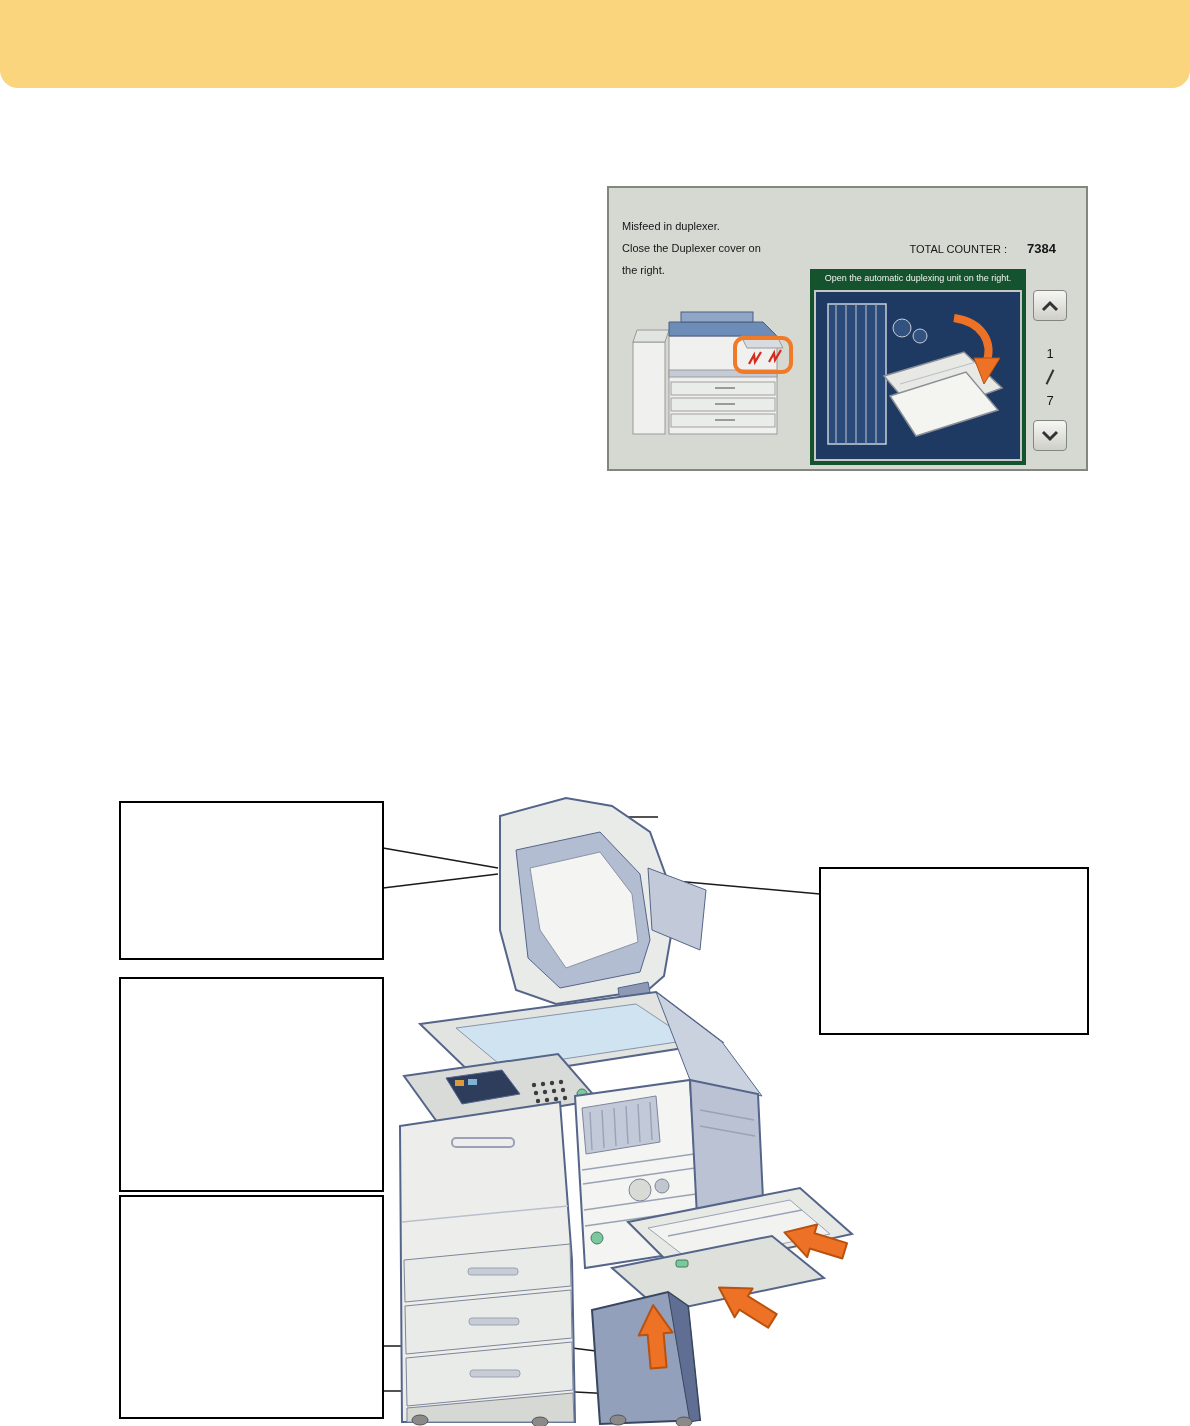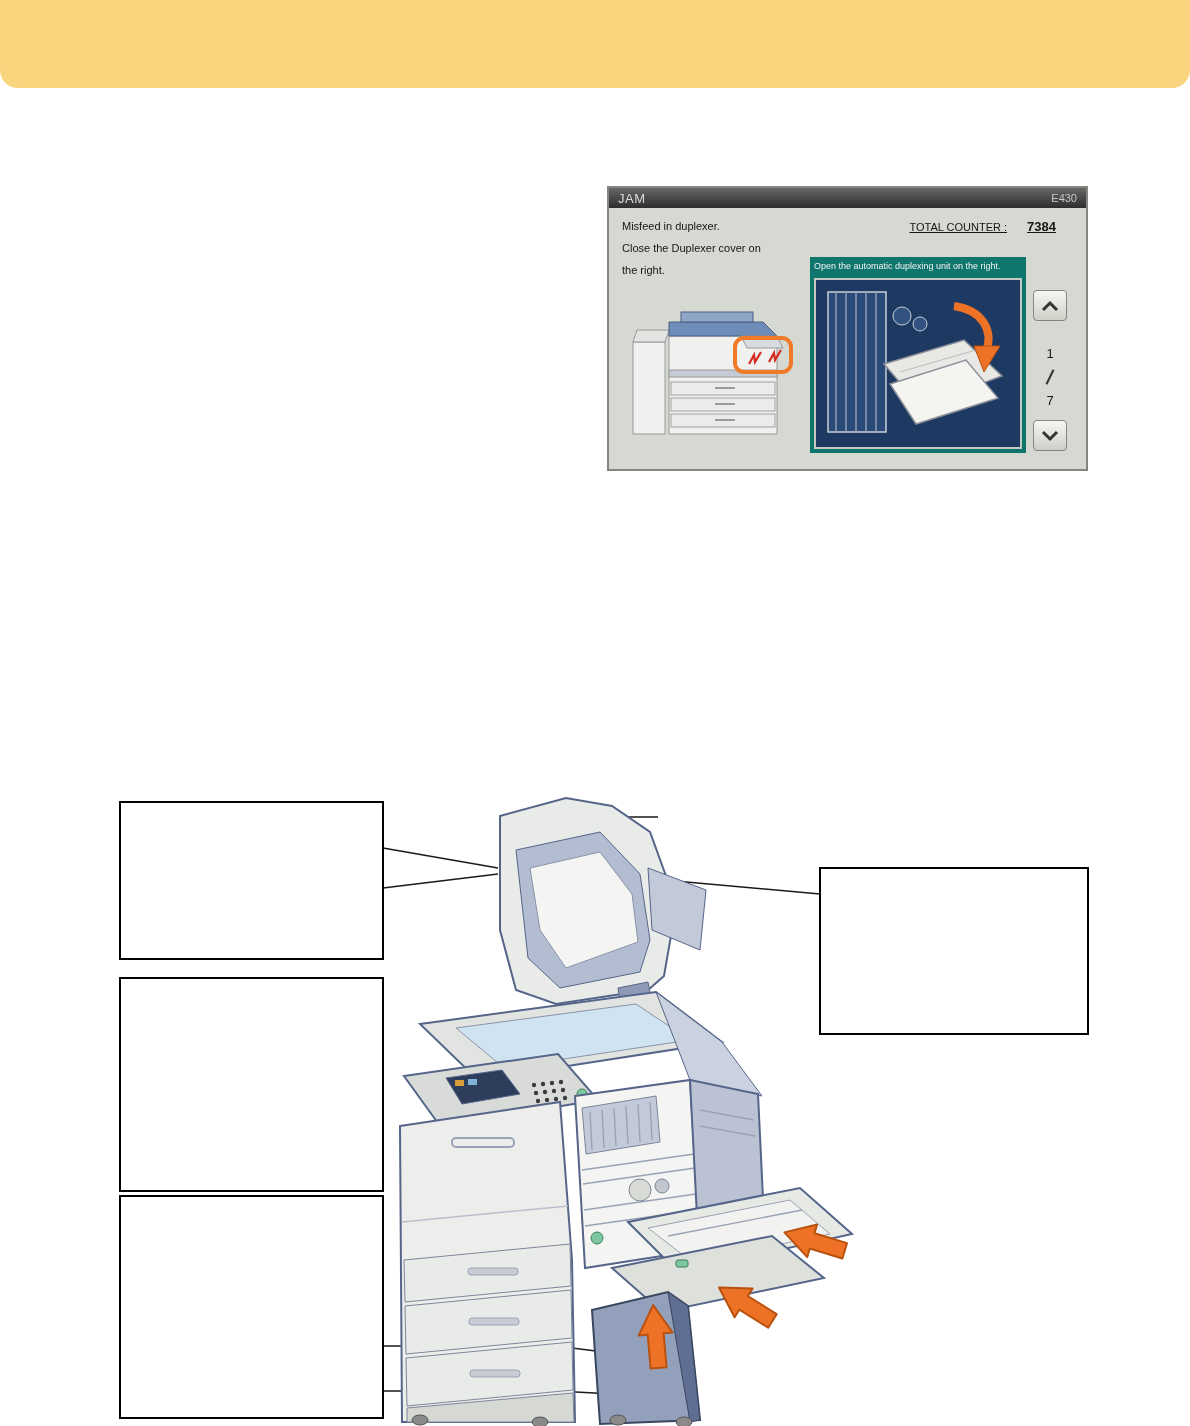--- a/index.html
+++ b/index.html
@@ -14,26 +14,26 @@
   .jam-screen { position:absolute; left:607px; top:186px; width:481px; height:285px;
                 background:#D6D8D2; border:2px solid #83867F; box-sizing:border-box; }
   .jam-header { position:absolute; left:0; top:0; right:0; height:20px;
                 background:linear-gradient(#676767,#2D2D2D); color:#DADADA;
                 display:flex; justify-content:space-between; align-items:center;
                 padding:0 9px; box-sizing:border-box; }
   .jam-title { font-size:13px; letter-spacing:.5px; }
   .jam-code  { font-size:11px; color:#C8C8C8; }
   .jam-message { position:absolute; left:13px; top:27px; font-size:11px; line-height:22px;
                  color:#161616; white-space:pre-line; }
-  .counter-row { position:absolute; top:29px; right:30px; color:#161616;text-decoration:underline; }
+  .counter-row { position:absolute; top:51px; right:30px; color:#161616; }
   .counter-label { font-size:11px; }
   .counter-value { font-size:13px; font-weight:bold; margin-left:20px; }
   .mini-copier { position:absolute; left:14px; top:86px; width:185px; height:178px; }
-  .instruction-panel { position:absolute; left:201px; top:69px; width:216px; height:196px;
-                       background:#0f766e; box-sizing:border-box; }
+  .instruction-panel { position:absolute; left:201px; top:81px; width:216px; height:196px;
+                       background:#14532d; box-sizing:border-box;text-align:center; }
   .instruction-text { color:#F2F2F2; font-size:9px; line-height:18px; height:18px;
                       padding:0 4px; white-space:nowrap; overflow:hidden; }
   .guide-illustration { position:absolute; left:4px; top:21px; width:208px; height:171px;
                         border:2px solid #C6C8C3; box-sizing:border-box; background:#1E3A63; }
   .guide-illustration svg { display:block; }
   .pager { position:absolute; left:424px; top:0; width:34px; height:285px; }
   .pager-btn { position:absolute; left:0; width:34px; height:31px;
                background:linear-gradient(#F6F6F4,#CFCFC8); border:1px solid #83867F;
                border-radius:4px; box-sizing:border-box;
                display:flex; align-items:center; justify-content:center; }
@@ -52,24 +52,20 @@
   .rib { stroke:#9AA2B5; stroke-width:1.4; fill:none; }
 </style>
 </head>
 <body>
 
 <div class="page">
 
   <div class="banner"></div>
 
   <div class="jam-screen">
-    <div class="jam-header">
-      <span class="jam-title">JAM</span>
-      <span class="jam-code">E430</span>
-    </div>
 
     <div class="jam-message">Misfeed in duplexer.
 Close the Duplexer cover on
 the right.</div>
 
     <div class="counter-row">
       <span class="counter-label">TOTAL COUNTER :</span><span class="counter-value">7384</span>
     </div>
 
     <div class="mini-copier">

